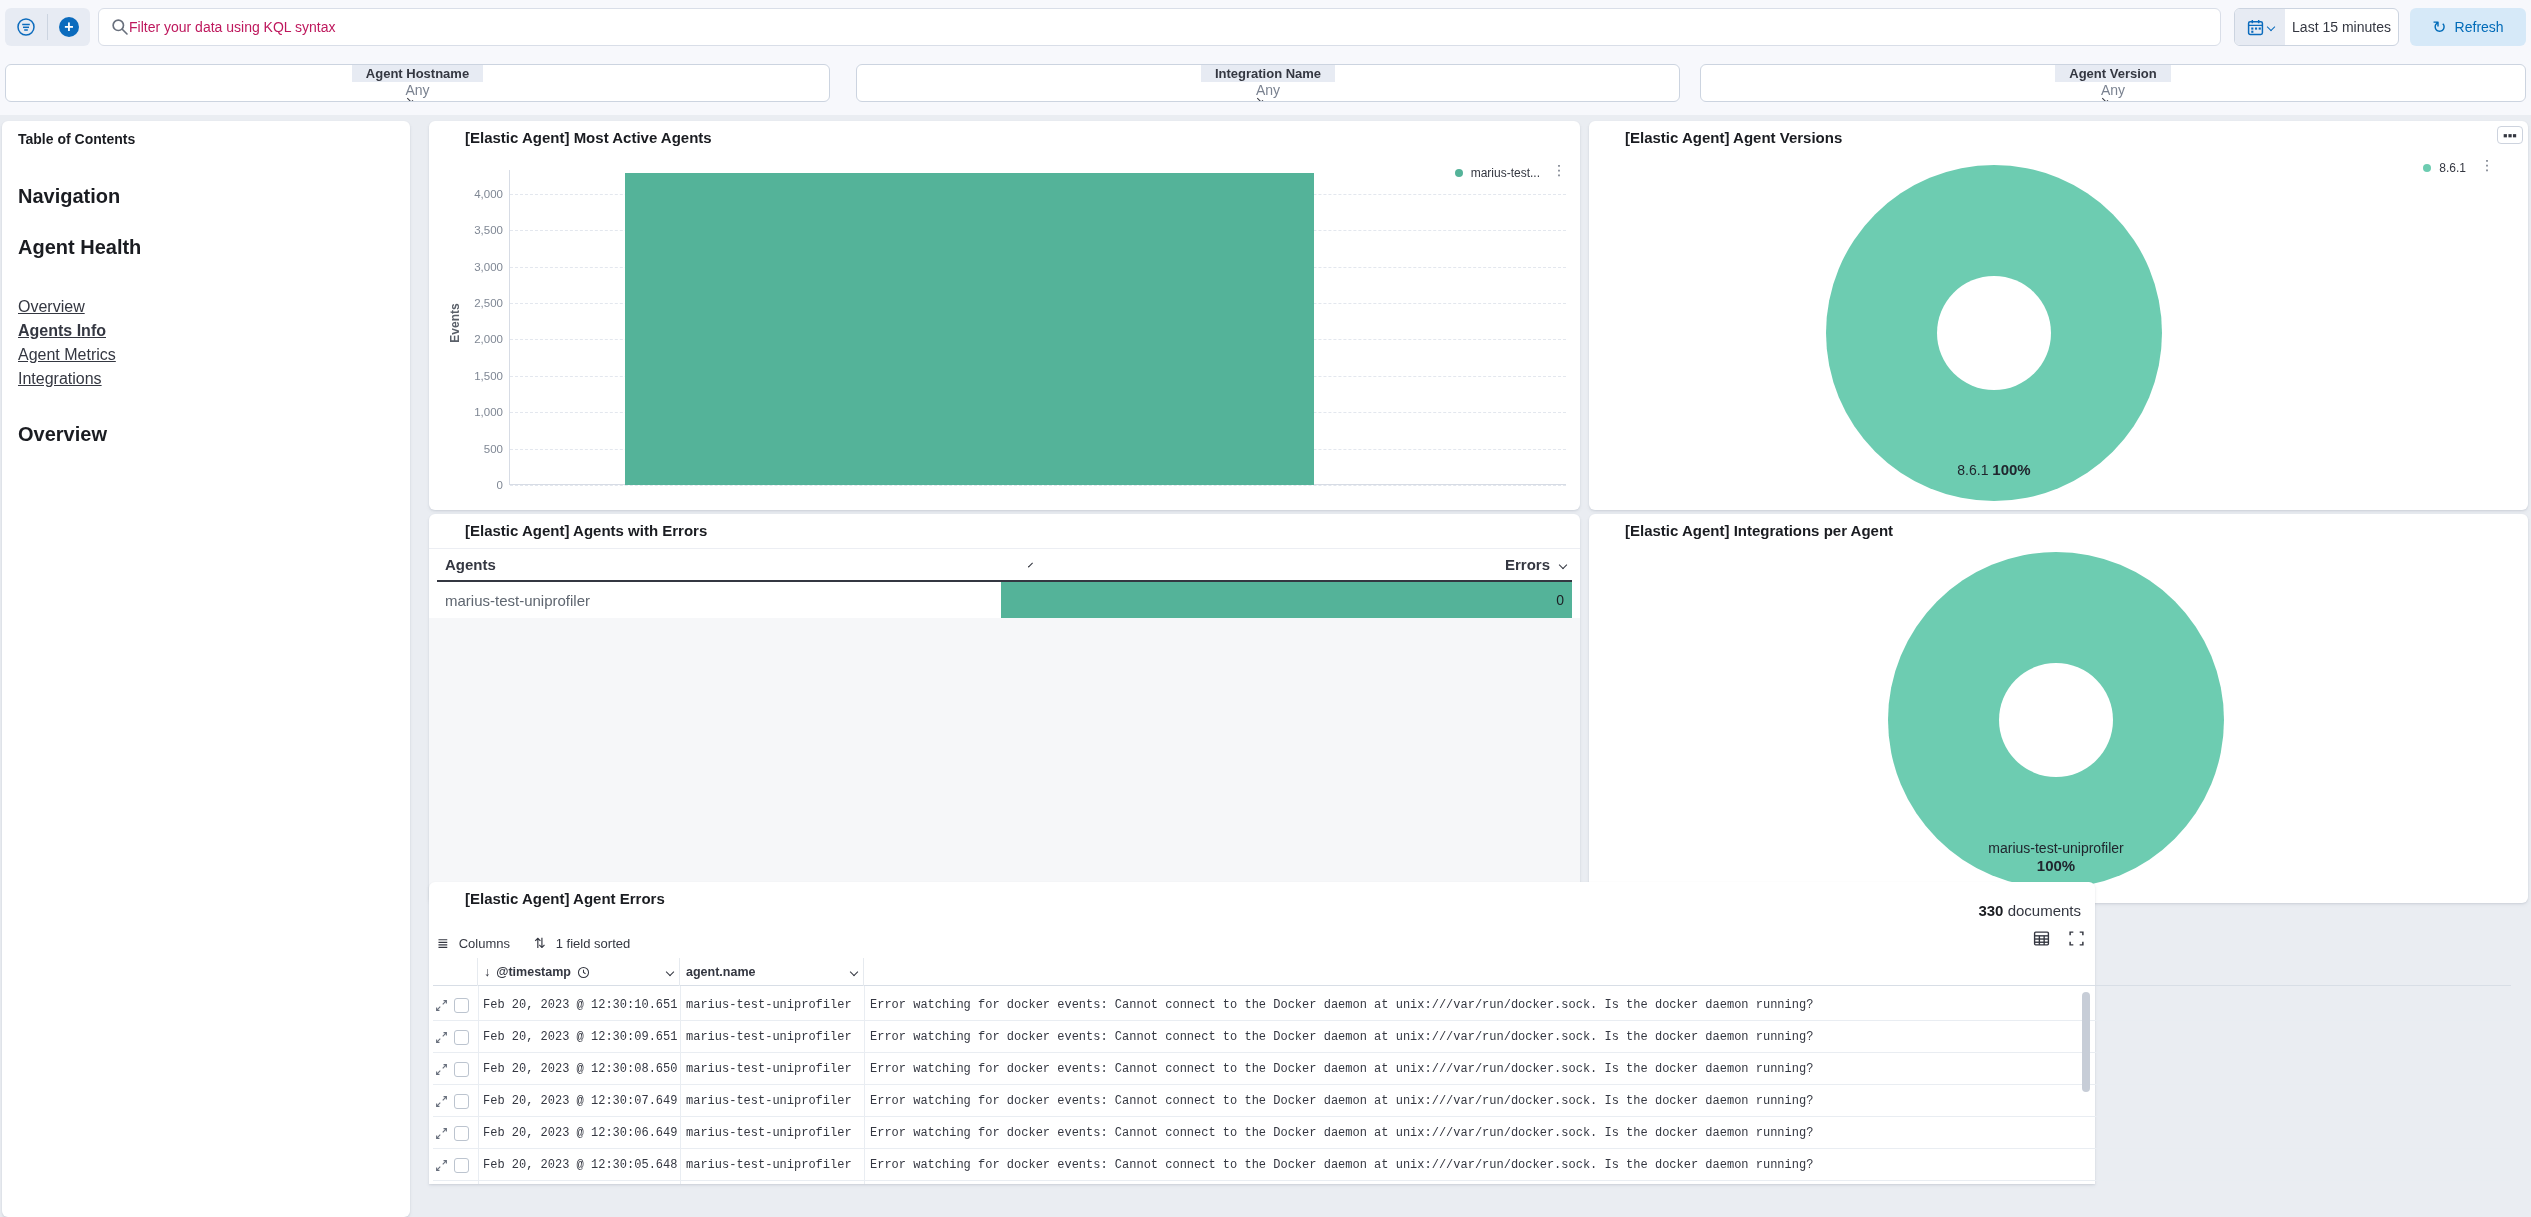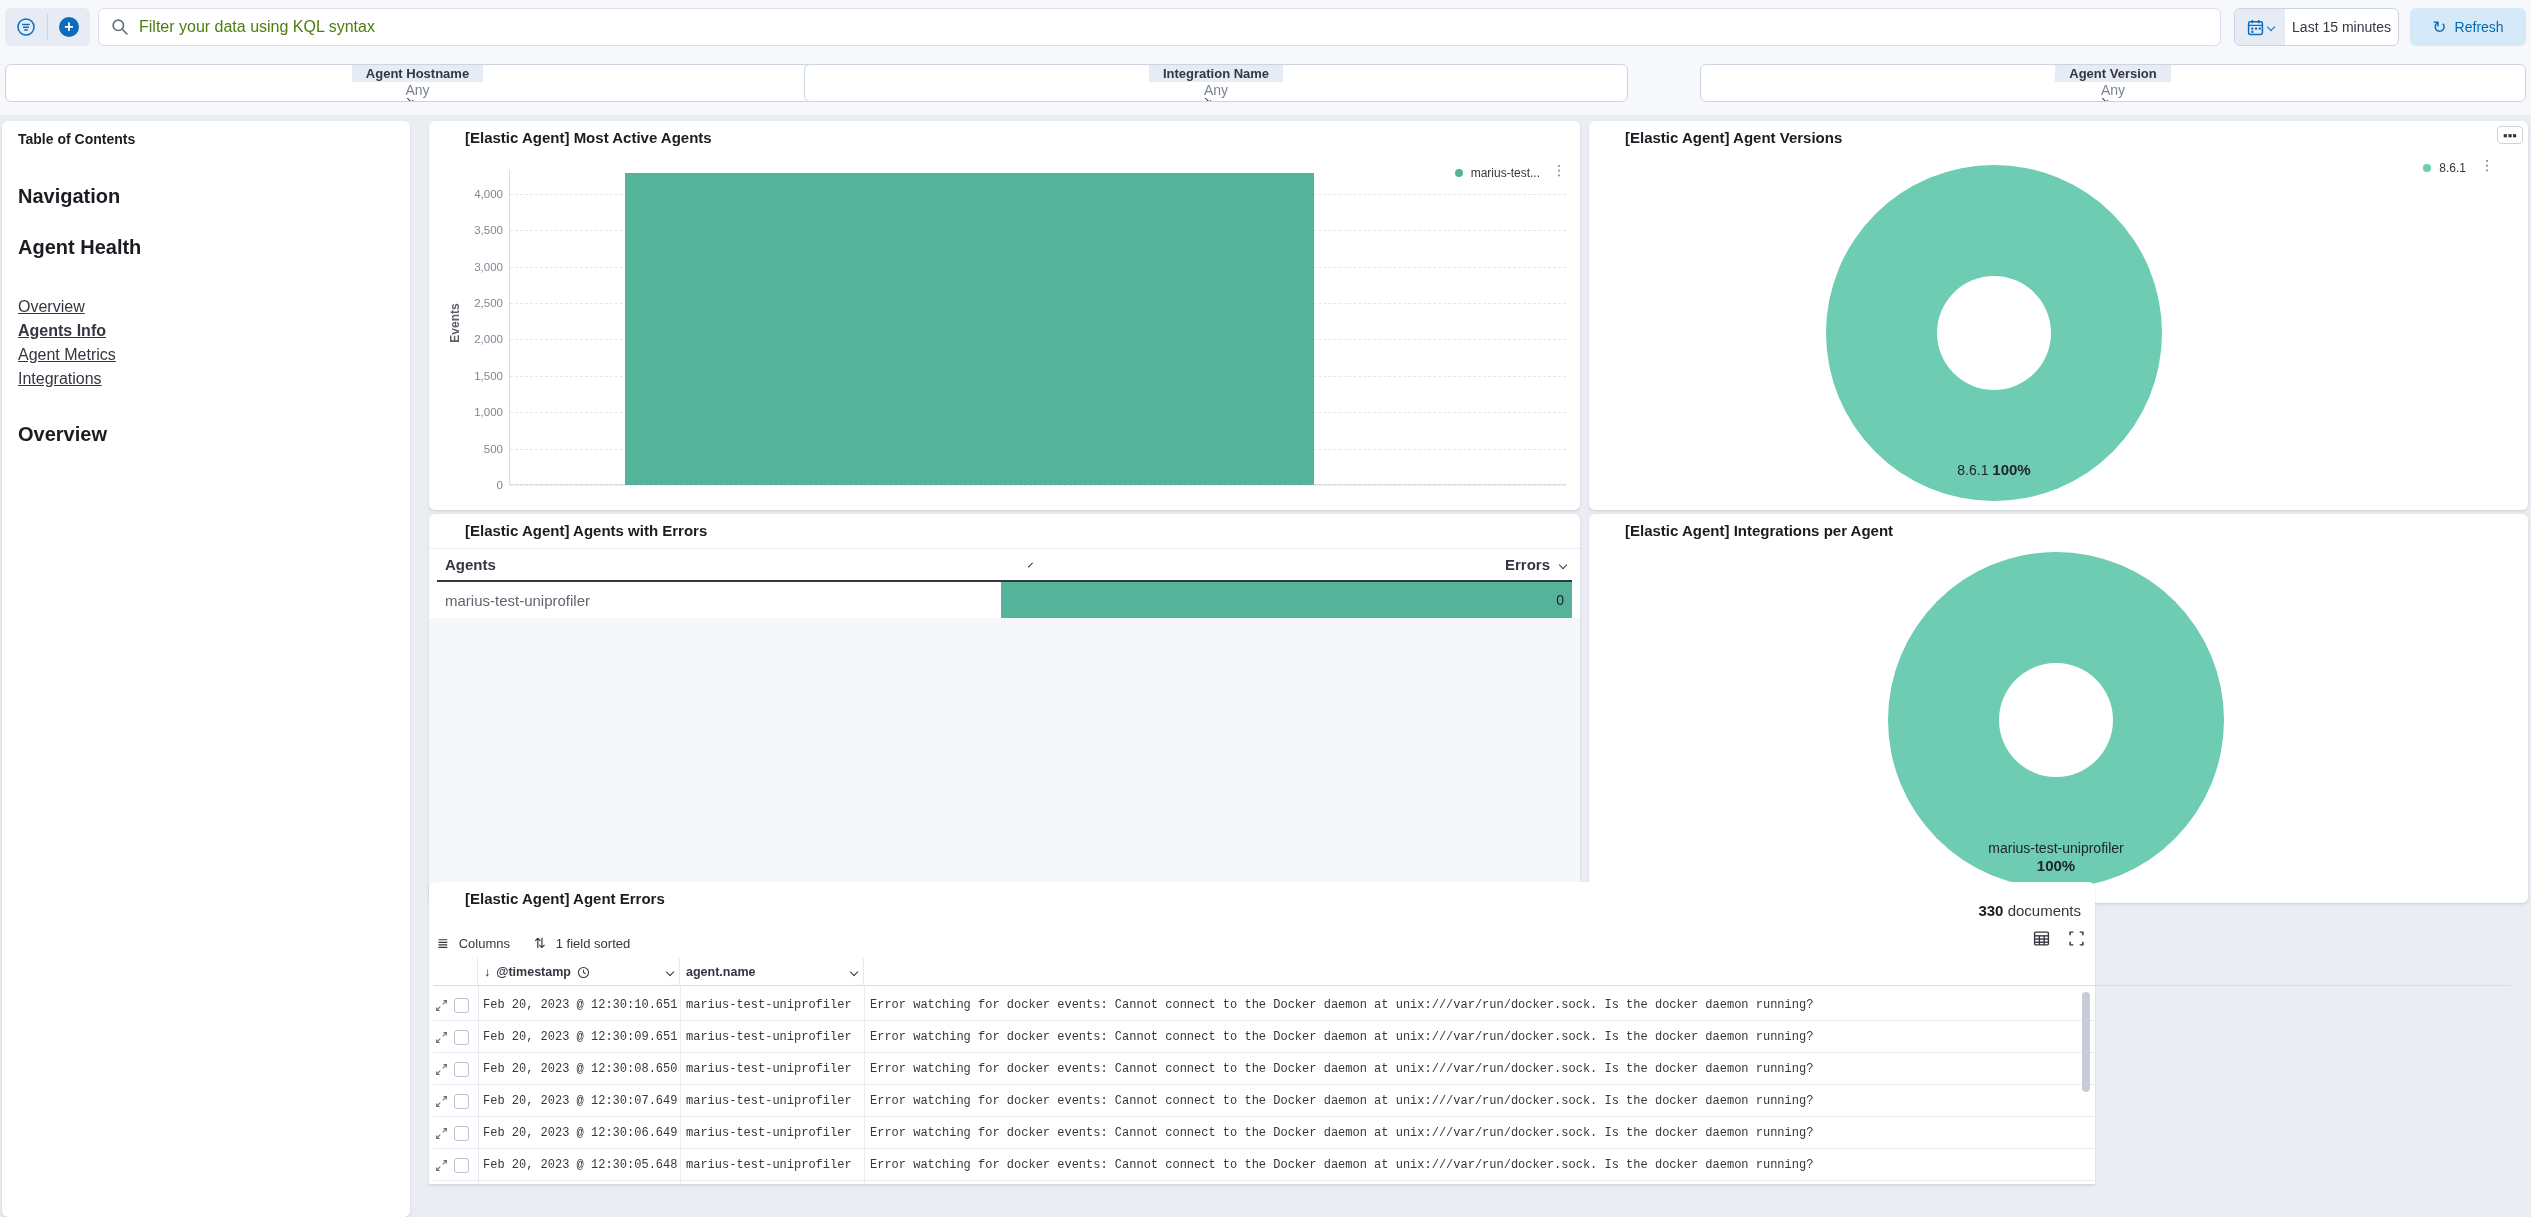--- a/index.html
+++ b/index.html
@@ -7,21 +7,21 @@
   body { background:#EAEDF2; font-family:"Liberation Sans", sans-serif; color:#343741; }
   .abs { position:absolute; }
   .topbar-bg { left:0; top:0; width:2531px; height:115px; background:#F7F8FC; }
 
   
   .btn-group { left:5px; top:8px; width:85px; height:38px; background:#E7EBF3; border-radius:6px; display:flex; align-items:center; }
   .btn-group .half { width:42px; height:38px; display:flex; align-items:center; justify-content:center; cursor:pointer; }
   .btn-group .divider { width:1px; height:26px; background:#CCD4E0; }
   .plus-circle { width:20px; height:20px; border-radius:50%; background:#0B6BBD; color:#fff; font-size:16px; font-weight:700; display:flex; align-items:center; justify-content:center; line-height:1; }
   .search { left:98px; top:8px; width:2123px; height:38px; background:#fff; border:1px solid #D9DEE8; border-radius:6px; display:flex; align-items:center; padding:0 12px; }
-  .search .ph { color:#4d7c0f; font-size:16px; margin-left:10px; }
+  .search .ph { color:#be185d; font-size:14px; margin-left:0; }
   .date-group { left:2234px; top:8px; width:165px; height:38px; background:#fff; border:1px solid #CCD4E0; border-radius:6px; display:flex; overflow:hidden; }
   .date-cal { width:50px; background:#E7EBF3; display:flex; align-items:center; justify-content:center; gap:4px; cursor:pointer; }
   .date-txt { flex:1; display:flex; align-items:center; justify-content:center; font-size:14px; color:#343741; cursor:pointer; }
   .refresh { left:2410px; top:8px; width:116px; height:38px; background:#D6E9F8; border-radius:6px; color:#006BB8; font-size:14px; font-weight:500; display:flex; align-items:center; justify-content:center; gap:8px; cursor:pointer; }
   .refresh .ric { font-size:17px; font-weight:400; }
 
   
   .pill { top:64px; height:38px; background:#fff; border:1px solid #CCD4E0; border-radius:6px; display:flex; align-items:center; overflow:hidden; position:absolute;flex-direction:column; }
   .pill .chip { background:#E7EBF3; height:100%; display:flex; align-items:center; padding:0 14px; font-size:13px; font-weight:700; color:#343741; white-space:nowrap; }
   .pill .val { flex:1; padding:0 14px; font-size:14px; color:#7A8290; }
@@ -143,21 +143,21 @@
   <span class="ric">↻</span>
   <span>Refresh</span>
 </div>
 
 <div id="filters-row">
     <div class="pill" style="left: 5px; width: 825px;">
       <span class="chip">Agent Hostname</span>
       <span class="val">Any</span>
       <span class="chev sm"></span>
     </div>
-    <div class="pill" style="left: 804px; width: 824px;">
+    <div class="pill" style="left: 856px; width: 824px;">
       <span class="chip">Integration Name</span>
       <span class="val">Any</span>
       <span class="chev sm"></span>
     </div>
     <div class="pill" style="left: 1700px; width: 826px;">
       <span class="chip">Agent Version</span>
       <span class="val">Any</span>
       <span class="chev sm"></span>
     </div>
   </div>

